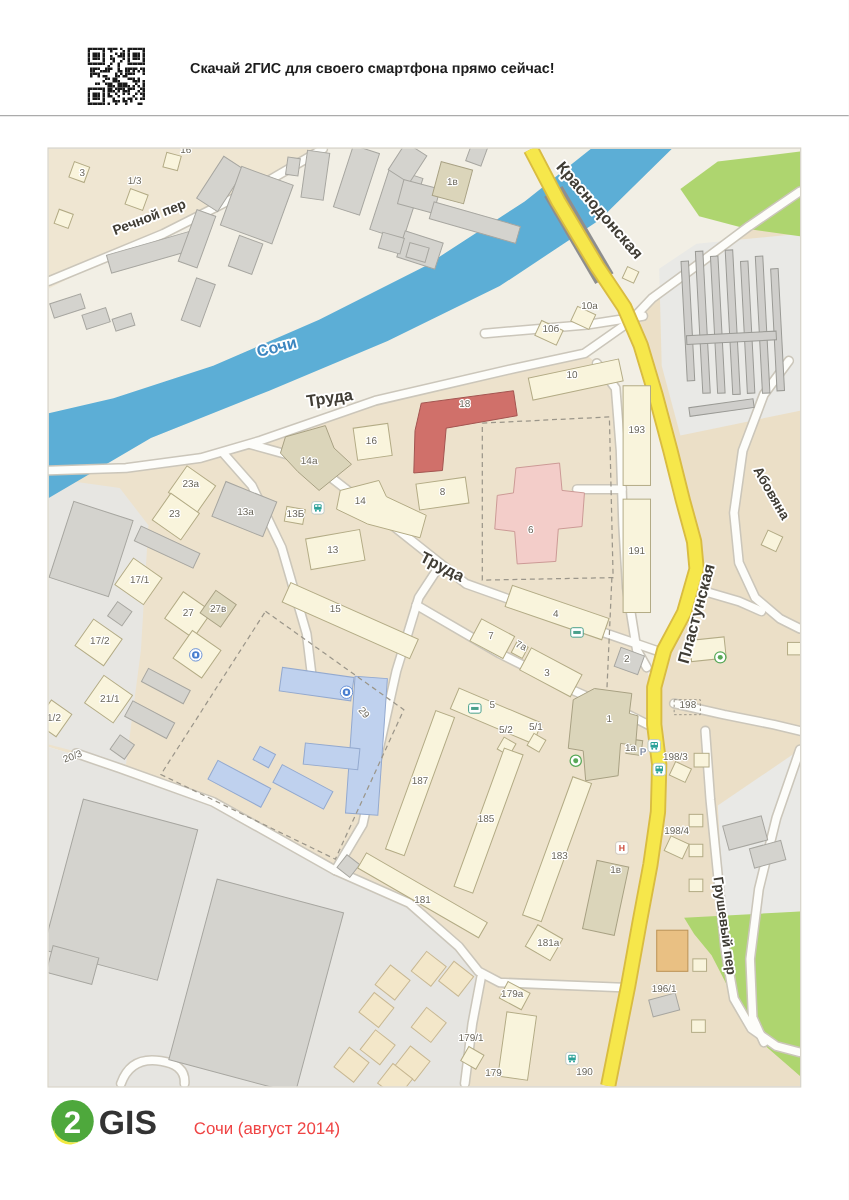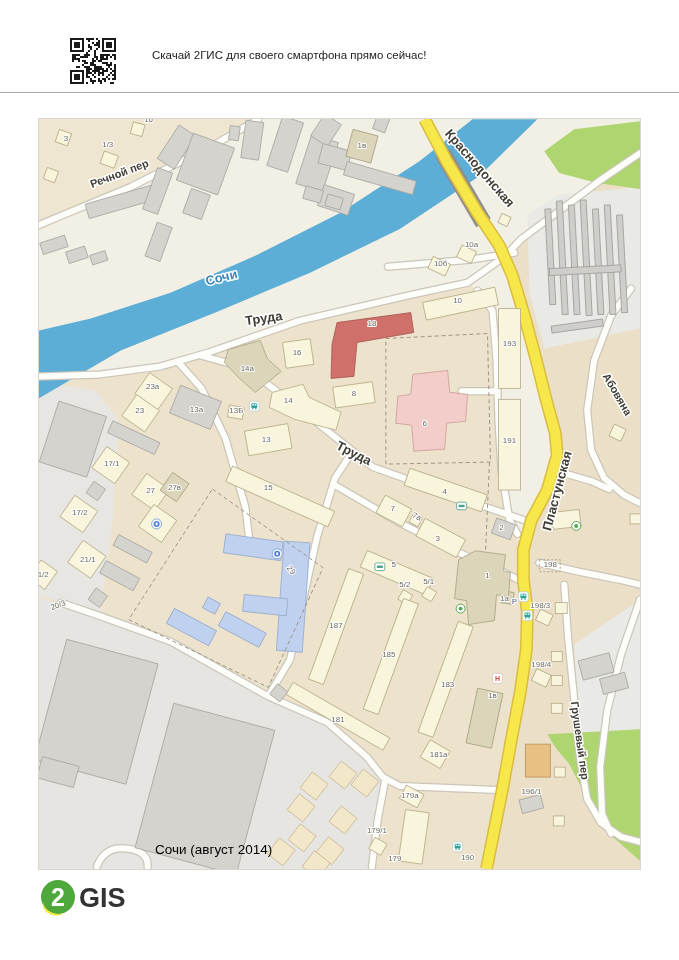--- a/index.html
+++ b/index.html
@@ -1,25 +1,25 @@
 <!DOCTYPE html>
 <html><head>
 <meta charset="utf-8">
 <style>
   html,body{margin:0;padding:0;}
   body{width:679px;height:960px;position:relative;background:#ffffff;
        font-family:"Liberation Sans", sans-serif;overflow:hidden;}
-  .hdr-text{position:absolute;left:152px;top:47px;font-size:11.5px;line-height:17px;color:#1c1c1c;}
+  .hdr-text{position:absolute;left:152px;top:47px;font-size:11.5px;line-height:17px;color:#1c1c1c;font-weight:bold;}
   #qr{position:absolute;left:70px;top:38px;}
   #divider{position:absolute;left:0;top:92px;width:679px;height:1px;background:#ababab;}
   #map-wrap{position:absolute;left:38px;top:118px;width:603px;height:752px;
             border:1px solid #d8d5cc;box-sizing:border-box;background:#f2efe5;}
   #map-svg{display:block;}
   #footer-logo{position:absolute;left:38px;top:876px;}
-  #footer-caption{position:absolute;left:155px;top:842px;font-size:13.5px;color:#000000;}
+  #footer-caption{position:absolute;left:155px;top:895px;font-size:13.5px;color:#ef4444;}
   svg text{user-select:none;}
 </style>
 </head>
 <body>
 
 <div>
   <svg id="qr" width="46" height="48">
       <rect x="2" y="16" width="2" height="2" fill="#1a1a1a"></rect>
       <rect x="2" y="18" width="2" height="2" fill="#1a1a1a"></rect>
       <rect x="2" y="20" width="2" height="2" fill="#1a1a1a"></rect>

